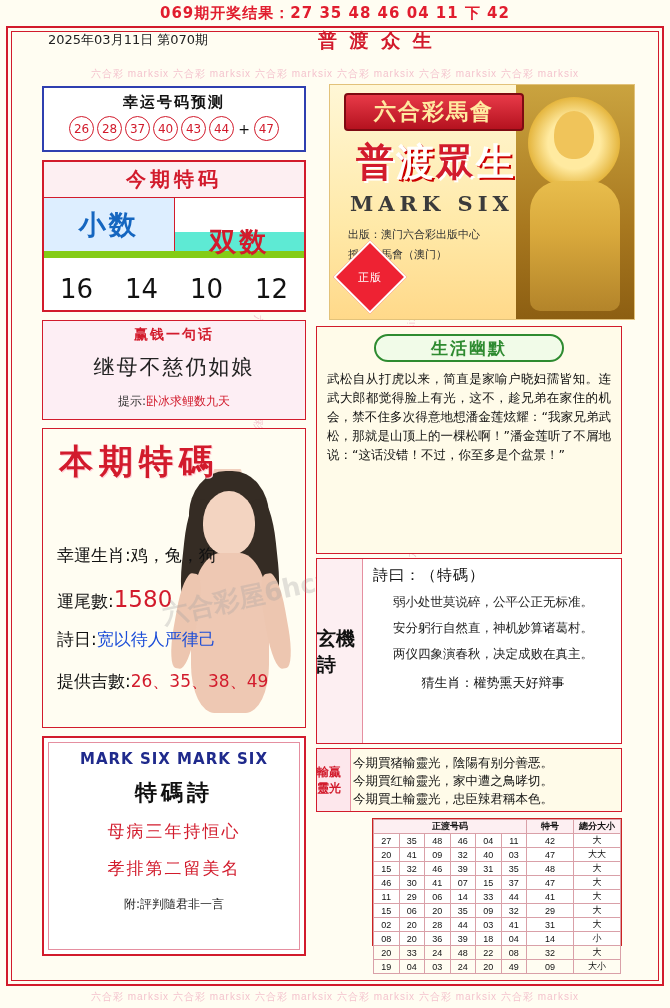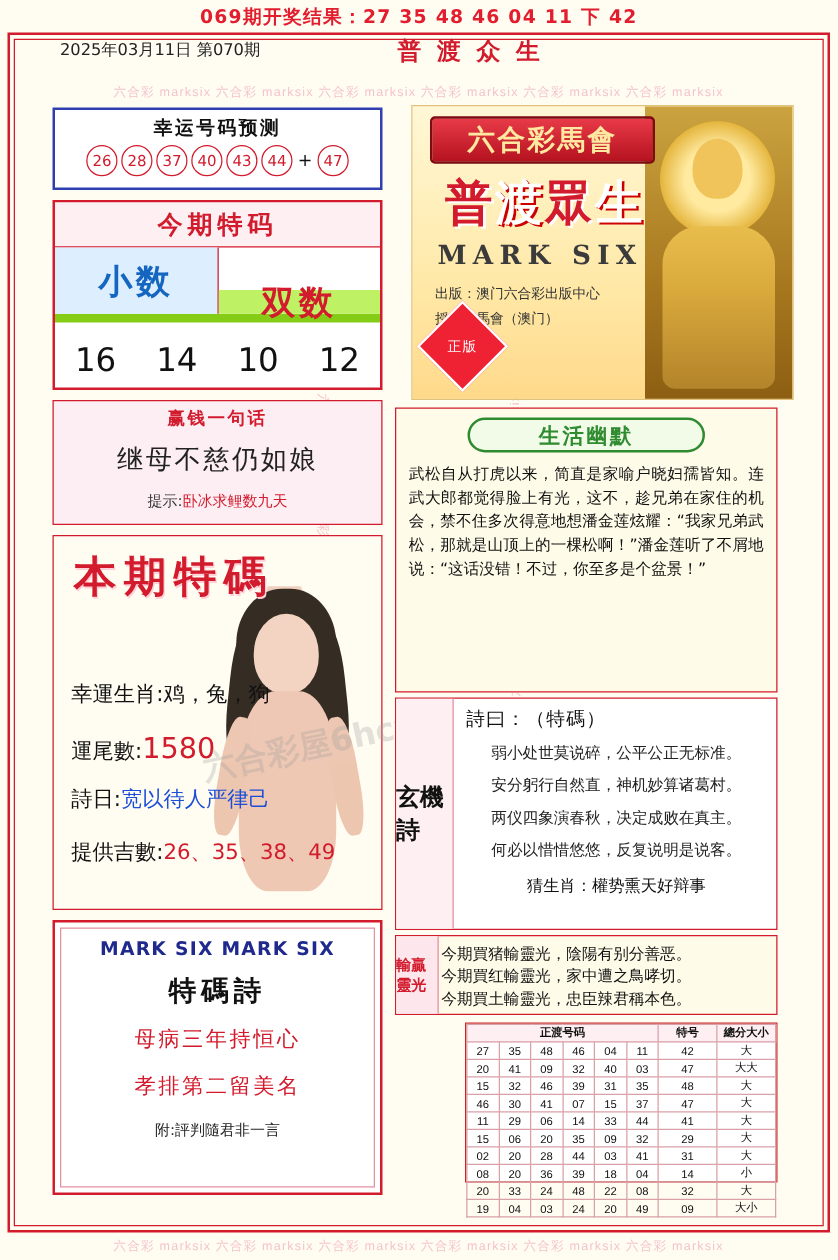--- a/index.html
+++ b/index.html
@@ -103,21 +103,21 @@
     display:flex; align-items:center; justify-content:center; letter-spacing:4px;
   }
   #special .two {
     height:60px; display:flex; border-bottom:7px solid #84cc16;
   }
   #special .two > div {
     flex:1; display:flex; align-items:center; justify-content:center;
     font-size:27px; font-weight:bold; letter-spacing:3px;
   }
   #special .two .left { color:#1566c0; background:#ddeeff; border-right:1px solid #d21b2c;}
-  #special .two .right { color:#d21b2c; background:#bef264;margin-top:34px; }
+  #special .two .right { color:#d21b2c; background:#5eead4;margin-top:34px; }
   #special .nums {
     height:62px; display:flex; align-items:center; justify-content:space-around;
     font-size:26px; color:#111;
   }
 
   
   #phrase {
     top:320px; left:42px; width:264px; height:100px;
     border:1.5px solid #d21b2c; background:#fdeef4;
   }
@@ -460,21 +460,20 @@
     <div class="htext">武松自从打虎以来，简直是家喻户晓妇孺皆知。连武大郎都觉得脸上有光，这不，趁兄弟在家住的机会，禁不住多次得意地想潘金莲炫耀：“我家兄弟武松，那就是山顶上的一棵松啊！”潘金莲听了不屑地说：“这话没错！不过，你至多是个盆景！”</div>
   </div>
 
   <div id="xuanji">
     <div class="side">玄機詩</div>
     <div class="body">
       <div class="t">詩曰：（特碼）</div>
       <div class="ln">弱小处世莫说碎，公平公正无标准。</div>
       <div class="ln">安分躬行自然直，神机妙算诸葛村。</div>
       <div class="ln">两仪四象演春秋，决定成败在真主。</div>
-      <div class="ln">何必以惜惜悠悠，反复说明是说客。</div>
       <div class="guess">
         <span>猜生肖：</span><span>權势熏天好辩事</span>
       </div>
     </div>
   </div>
 
   <div id="three">
     <div class="side">輸贏靈光</div>
     <div class="lines">
       <div>今期買猪輸靈光，陰陽有别分善恶。</div>

